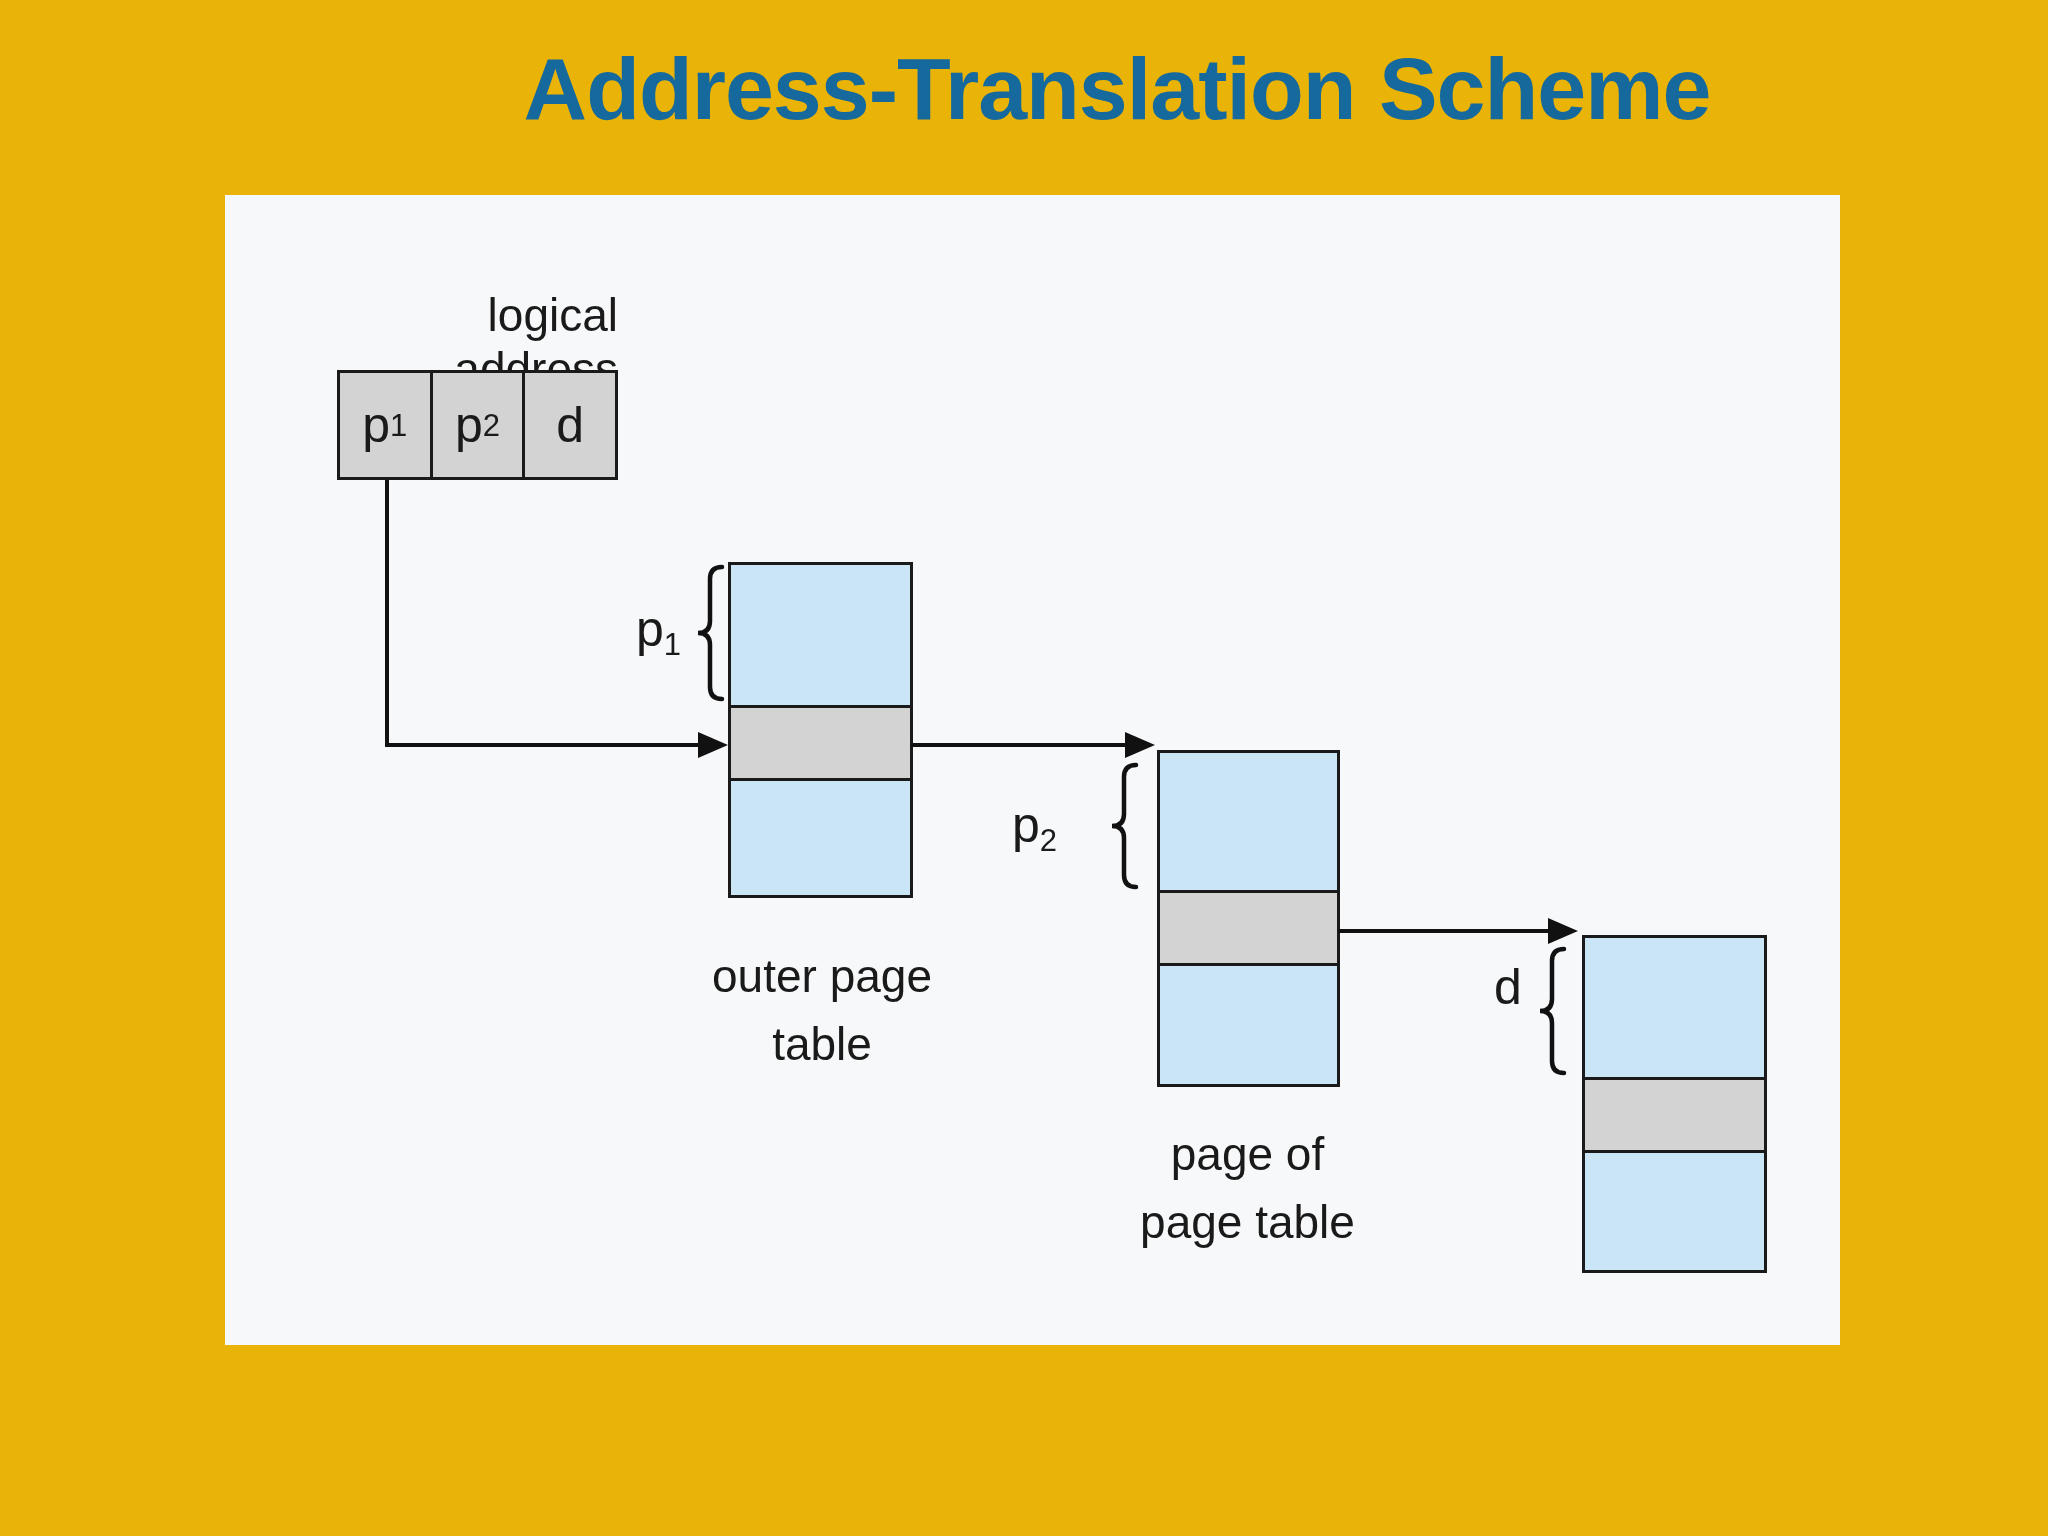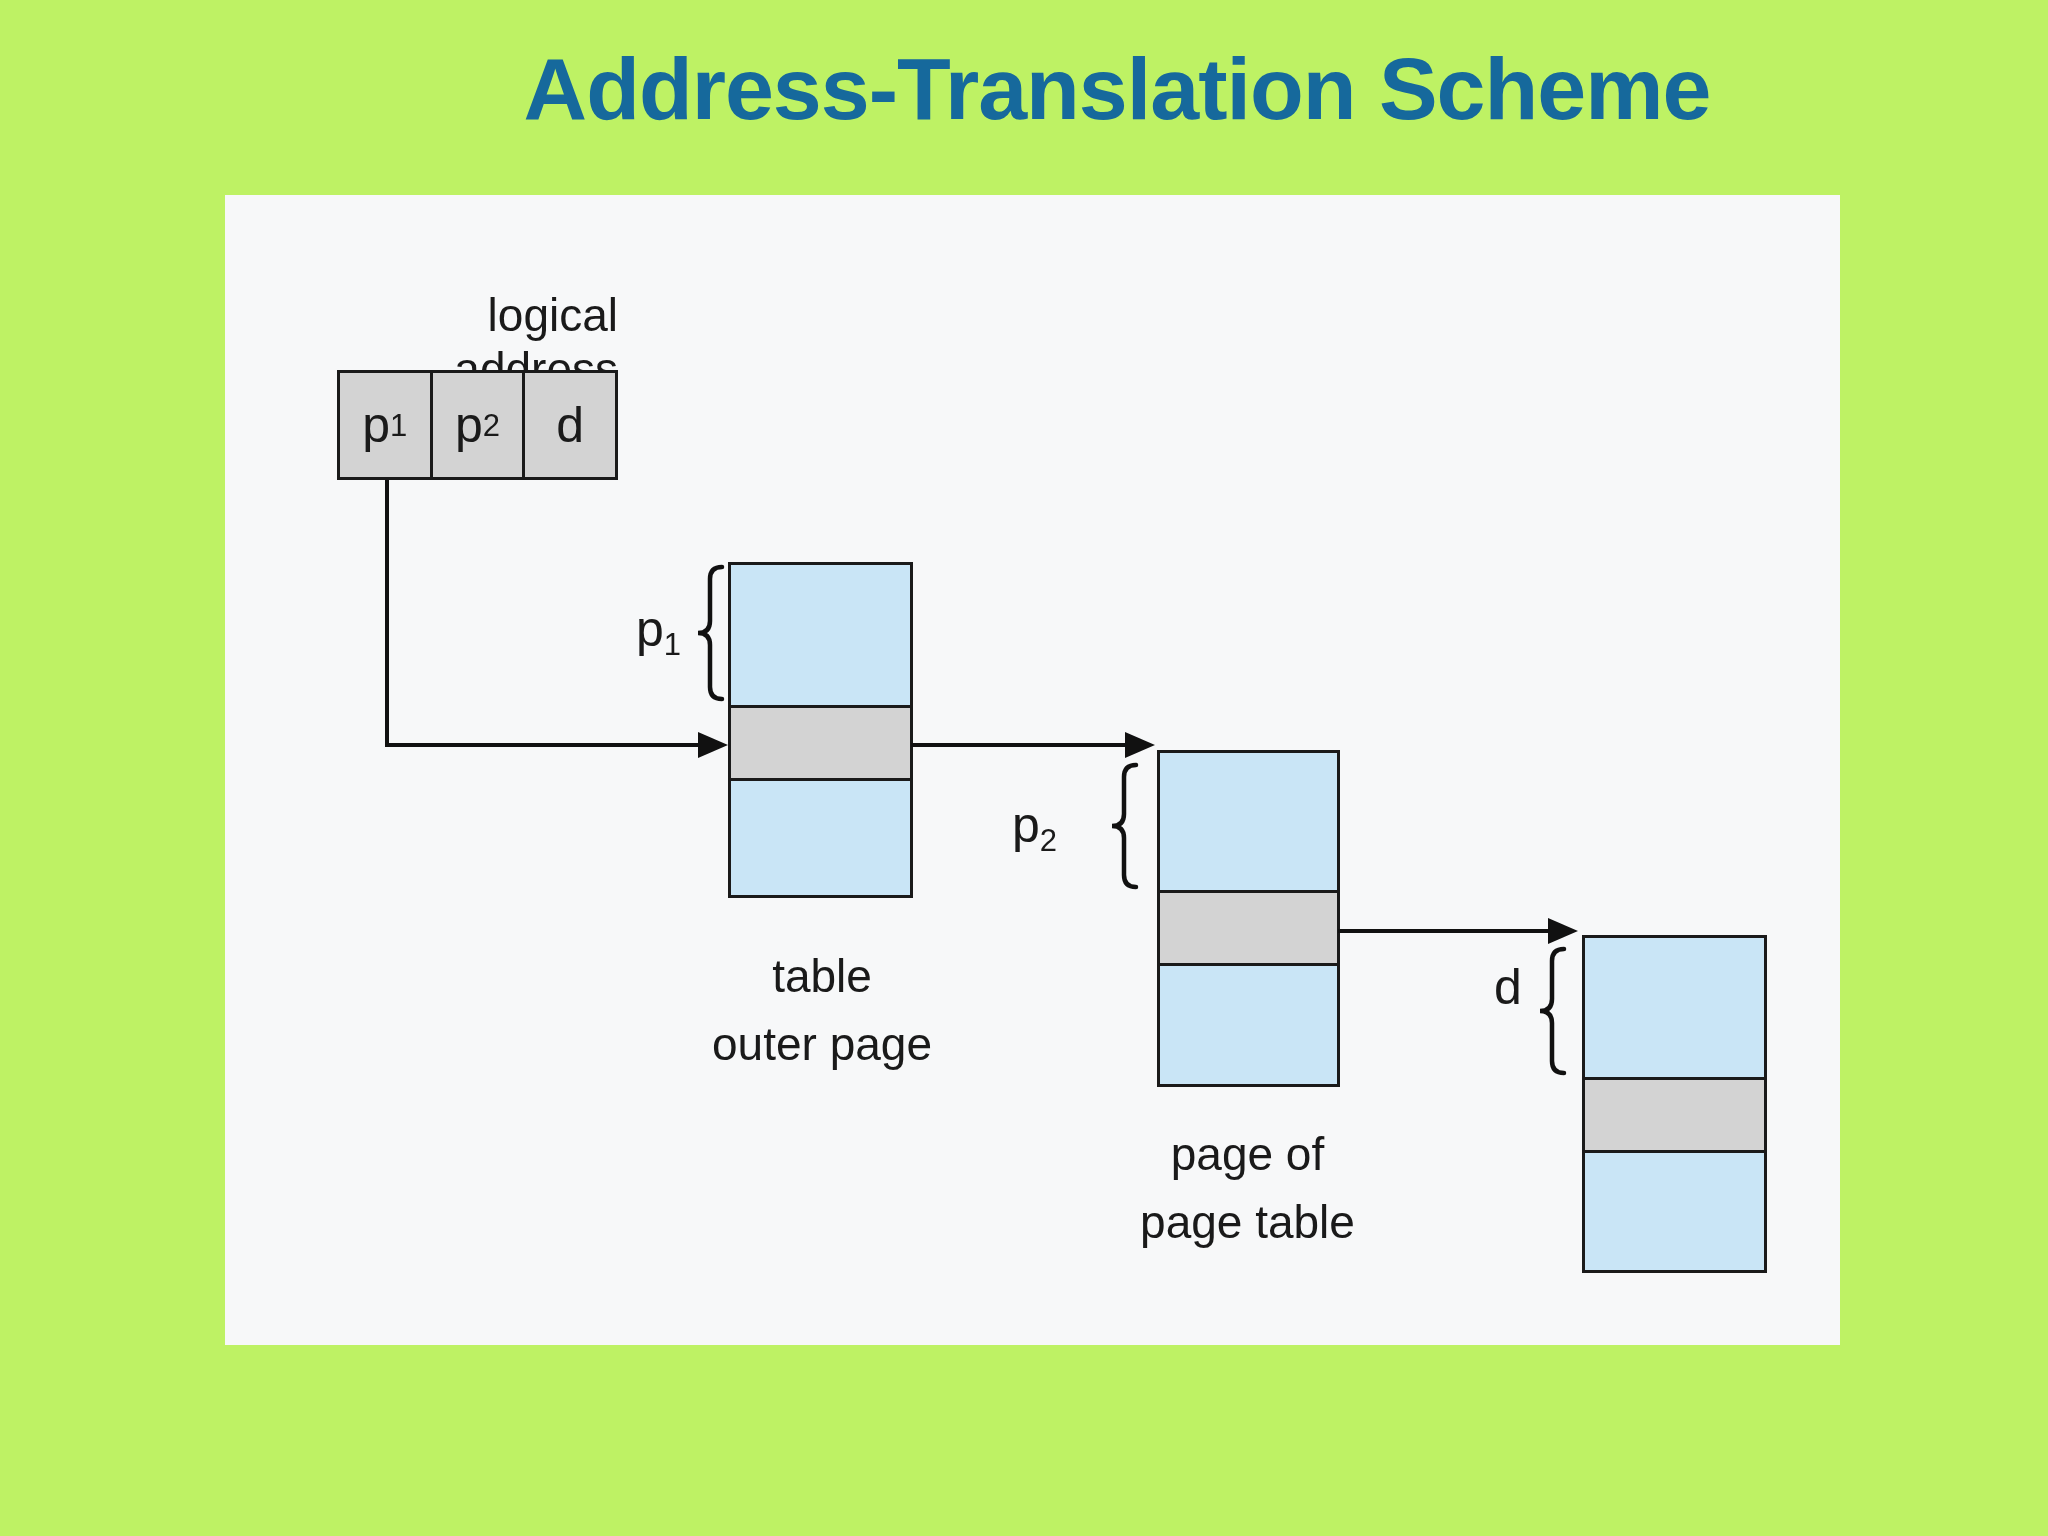--- a/index.html
+++ b/index.html
@@ -5,21 +5,21 @@
   :root{
     --title:#16699c;
     --box-blue:#c9e5f6;
     --box-gray:#d3d3d3;
     --border:#1a1a1a;
     --line:#111111;
   }
   html,body{margin:0;padding:0;background:#ffffff;}
   #slide{
     position:relative;width:2048px;height:1536px;overflow:hidden;
-    background:#bef264;font-family:"Liberation Sans",sans-serif;color:#1a1a1a;
+    background:#eab308;font-family:"Liberation Sans",sans-serif;color:#1a1a1a;
   }
   .backdrop{position:absolute;left:225px;top:195px;width:1615px;height:1150px;background:#f7f8f9;}
   .title{
     position:absolute;top:38px;left:0;width:2048px;box-sizing:border-box;padding-left:186px;
     margin:0;text-align:center;font-size:88px;font-weight:bold;letter-spacing:-1px;color:var(--title);
   }
   .label{position:absolute;font-size:46px;}
   .la-label{left:337px;top:288px;width:281px;text-align:right;}
   .la-box{
     position:absolute;left:337px;top:370px;width:281px;height:110px;box-sizing:border-box;
@@ -96,22 +96,22 @@
   </div>
 
   <div class="brace-label" style="left:636px;top:600px;">
     <span>p</span><span class="sub">1</span>
   </div>
   <svg class="brace" style="left:694px;top:564px;" width="30" height="138" viewBox="0 0 30 138">
     <path d="M28,3 Q16,3 16,15 L16,57 Q16,69 4,69 Q16,69 16,81 L16,123 Q16,135 28,135"></path>
   </svg>
 
   <div class="caption cap1">
+    <div>outer page</div>
     <div>table</div>
-    <div>outer page</div>
   </div>
 
   <div class="hline" style="left:911px;top:743px;width:214px;"></div>
   <div class="arrowhead" style="left:1125px;top:732px;"></div>
 
   <div class="ptable t2">
     <div class="row blue r1"></div>
     <div class="row gray r2"></div>
     <div class="row blue r3"></div>
   </div>

